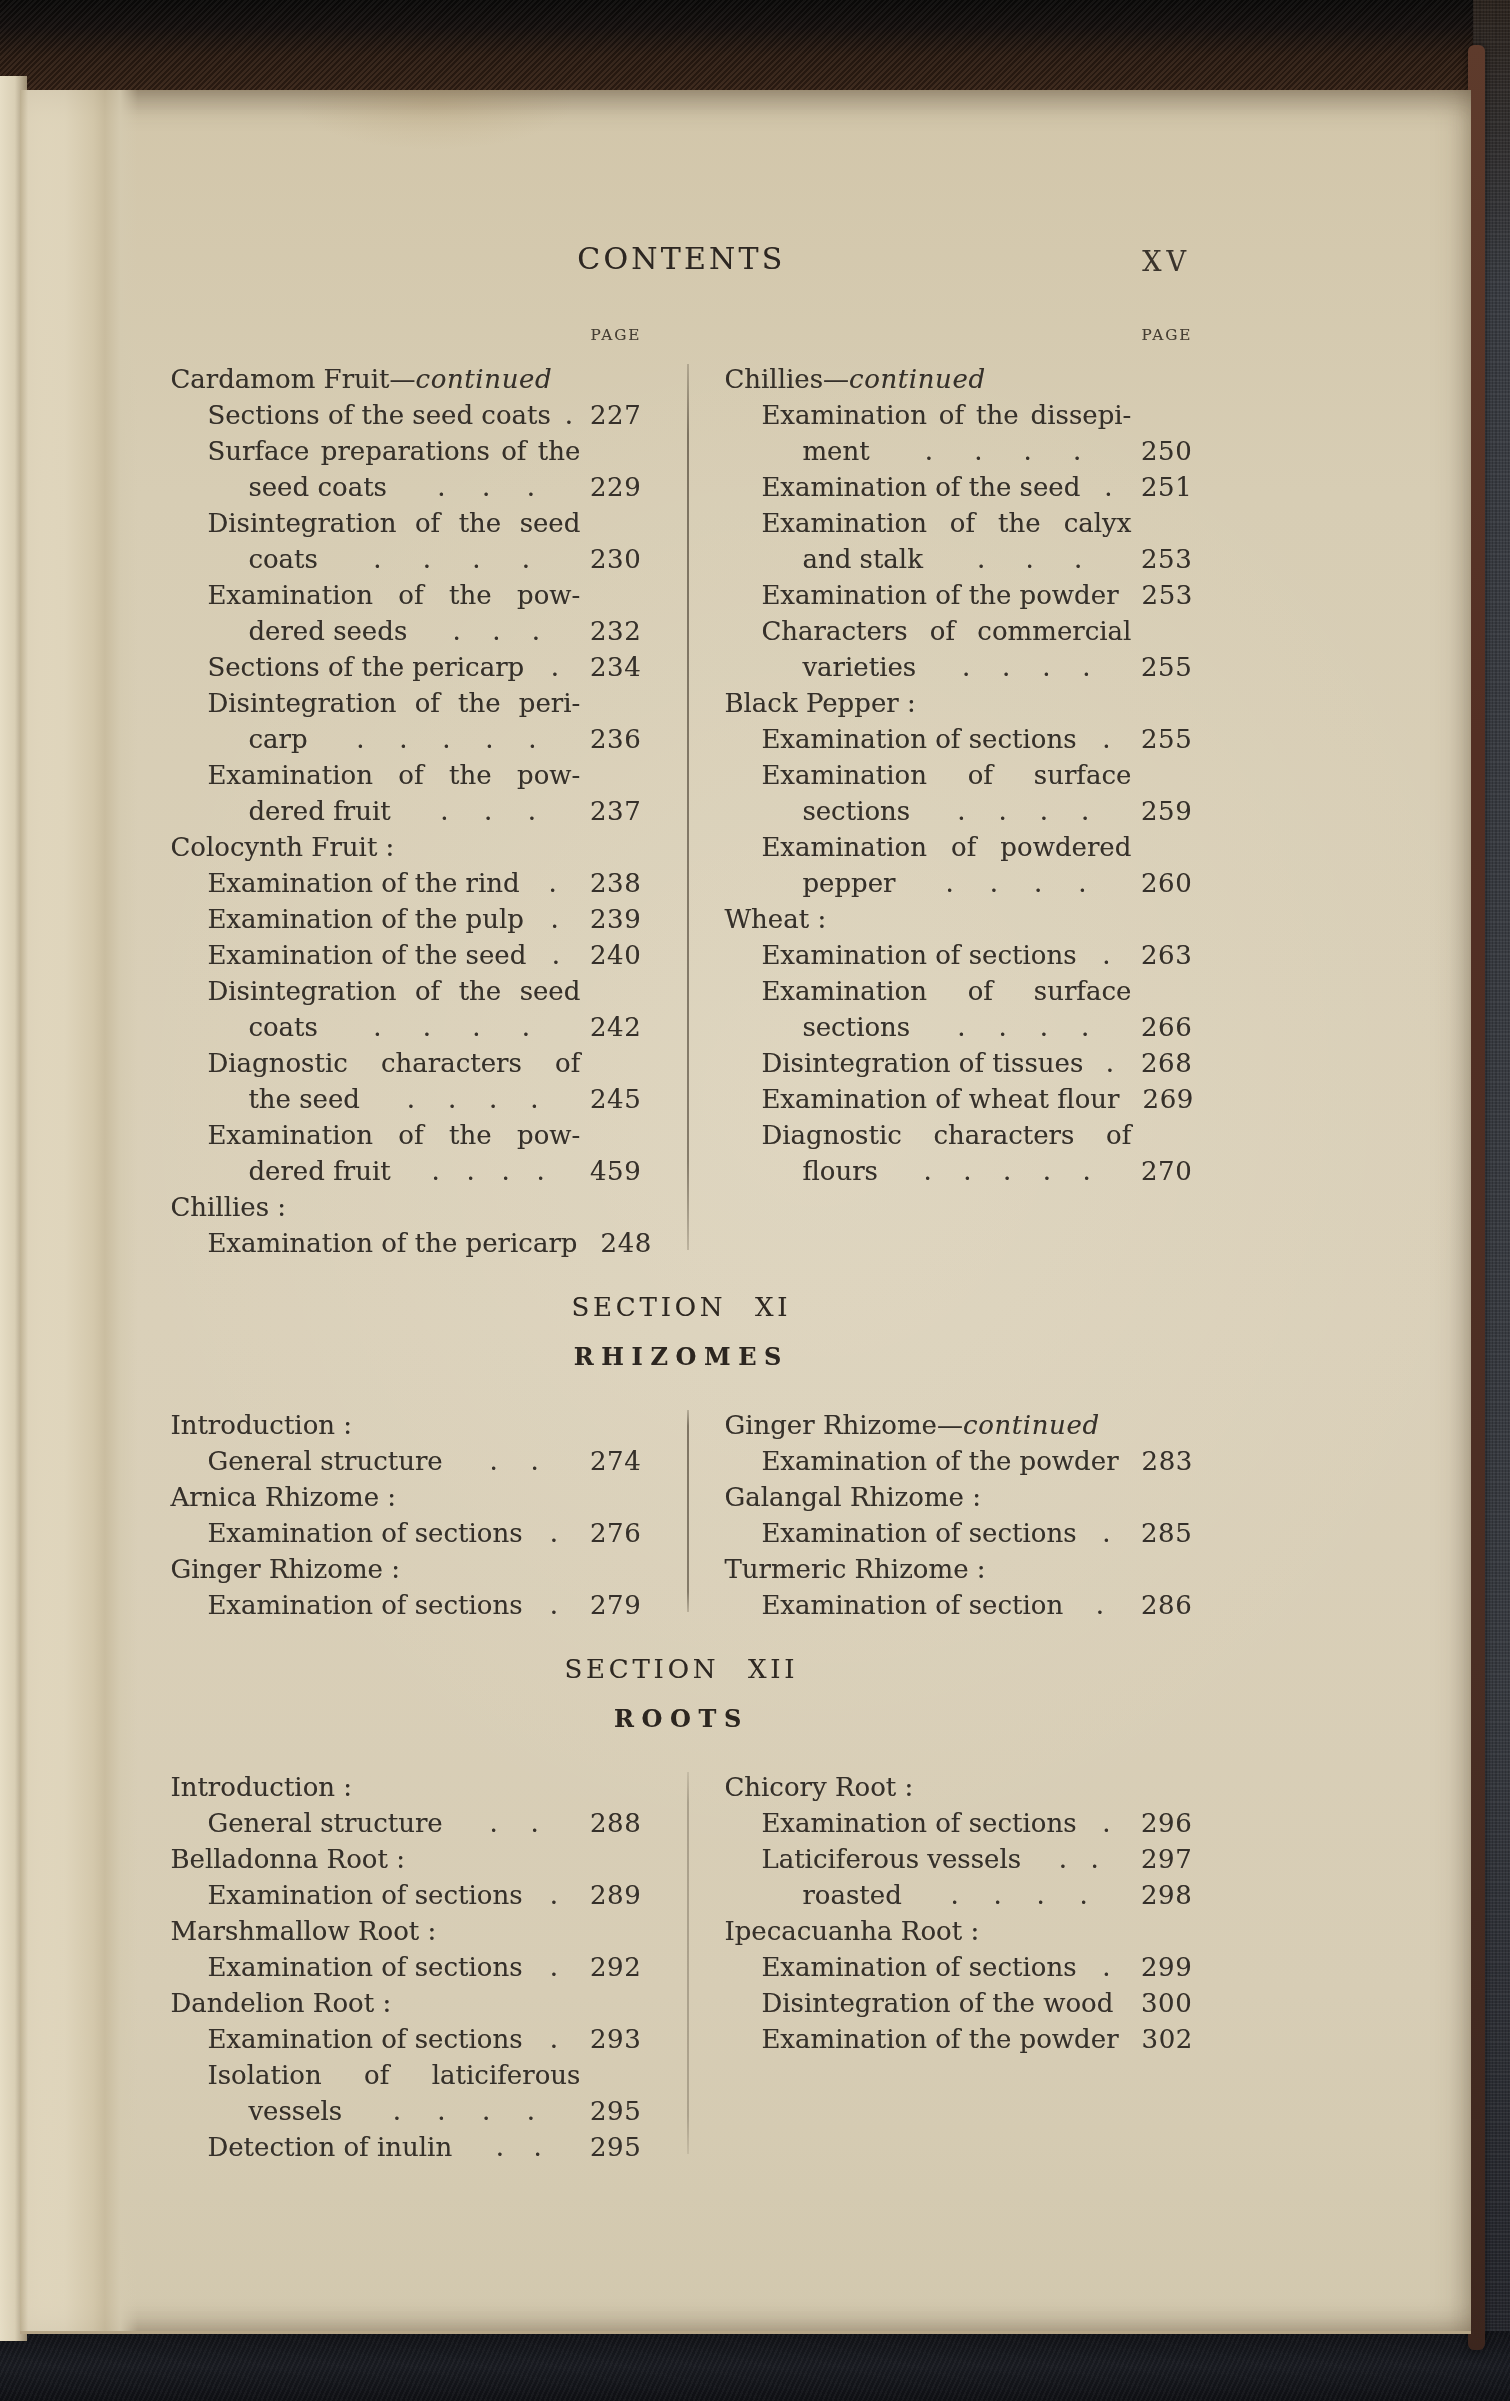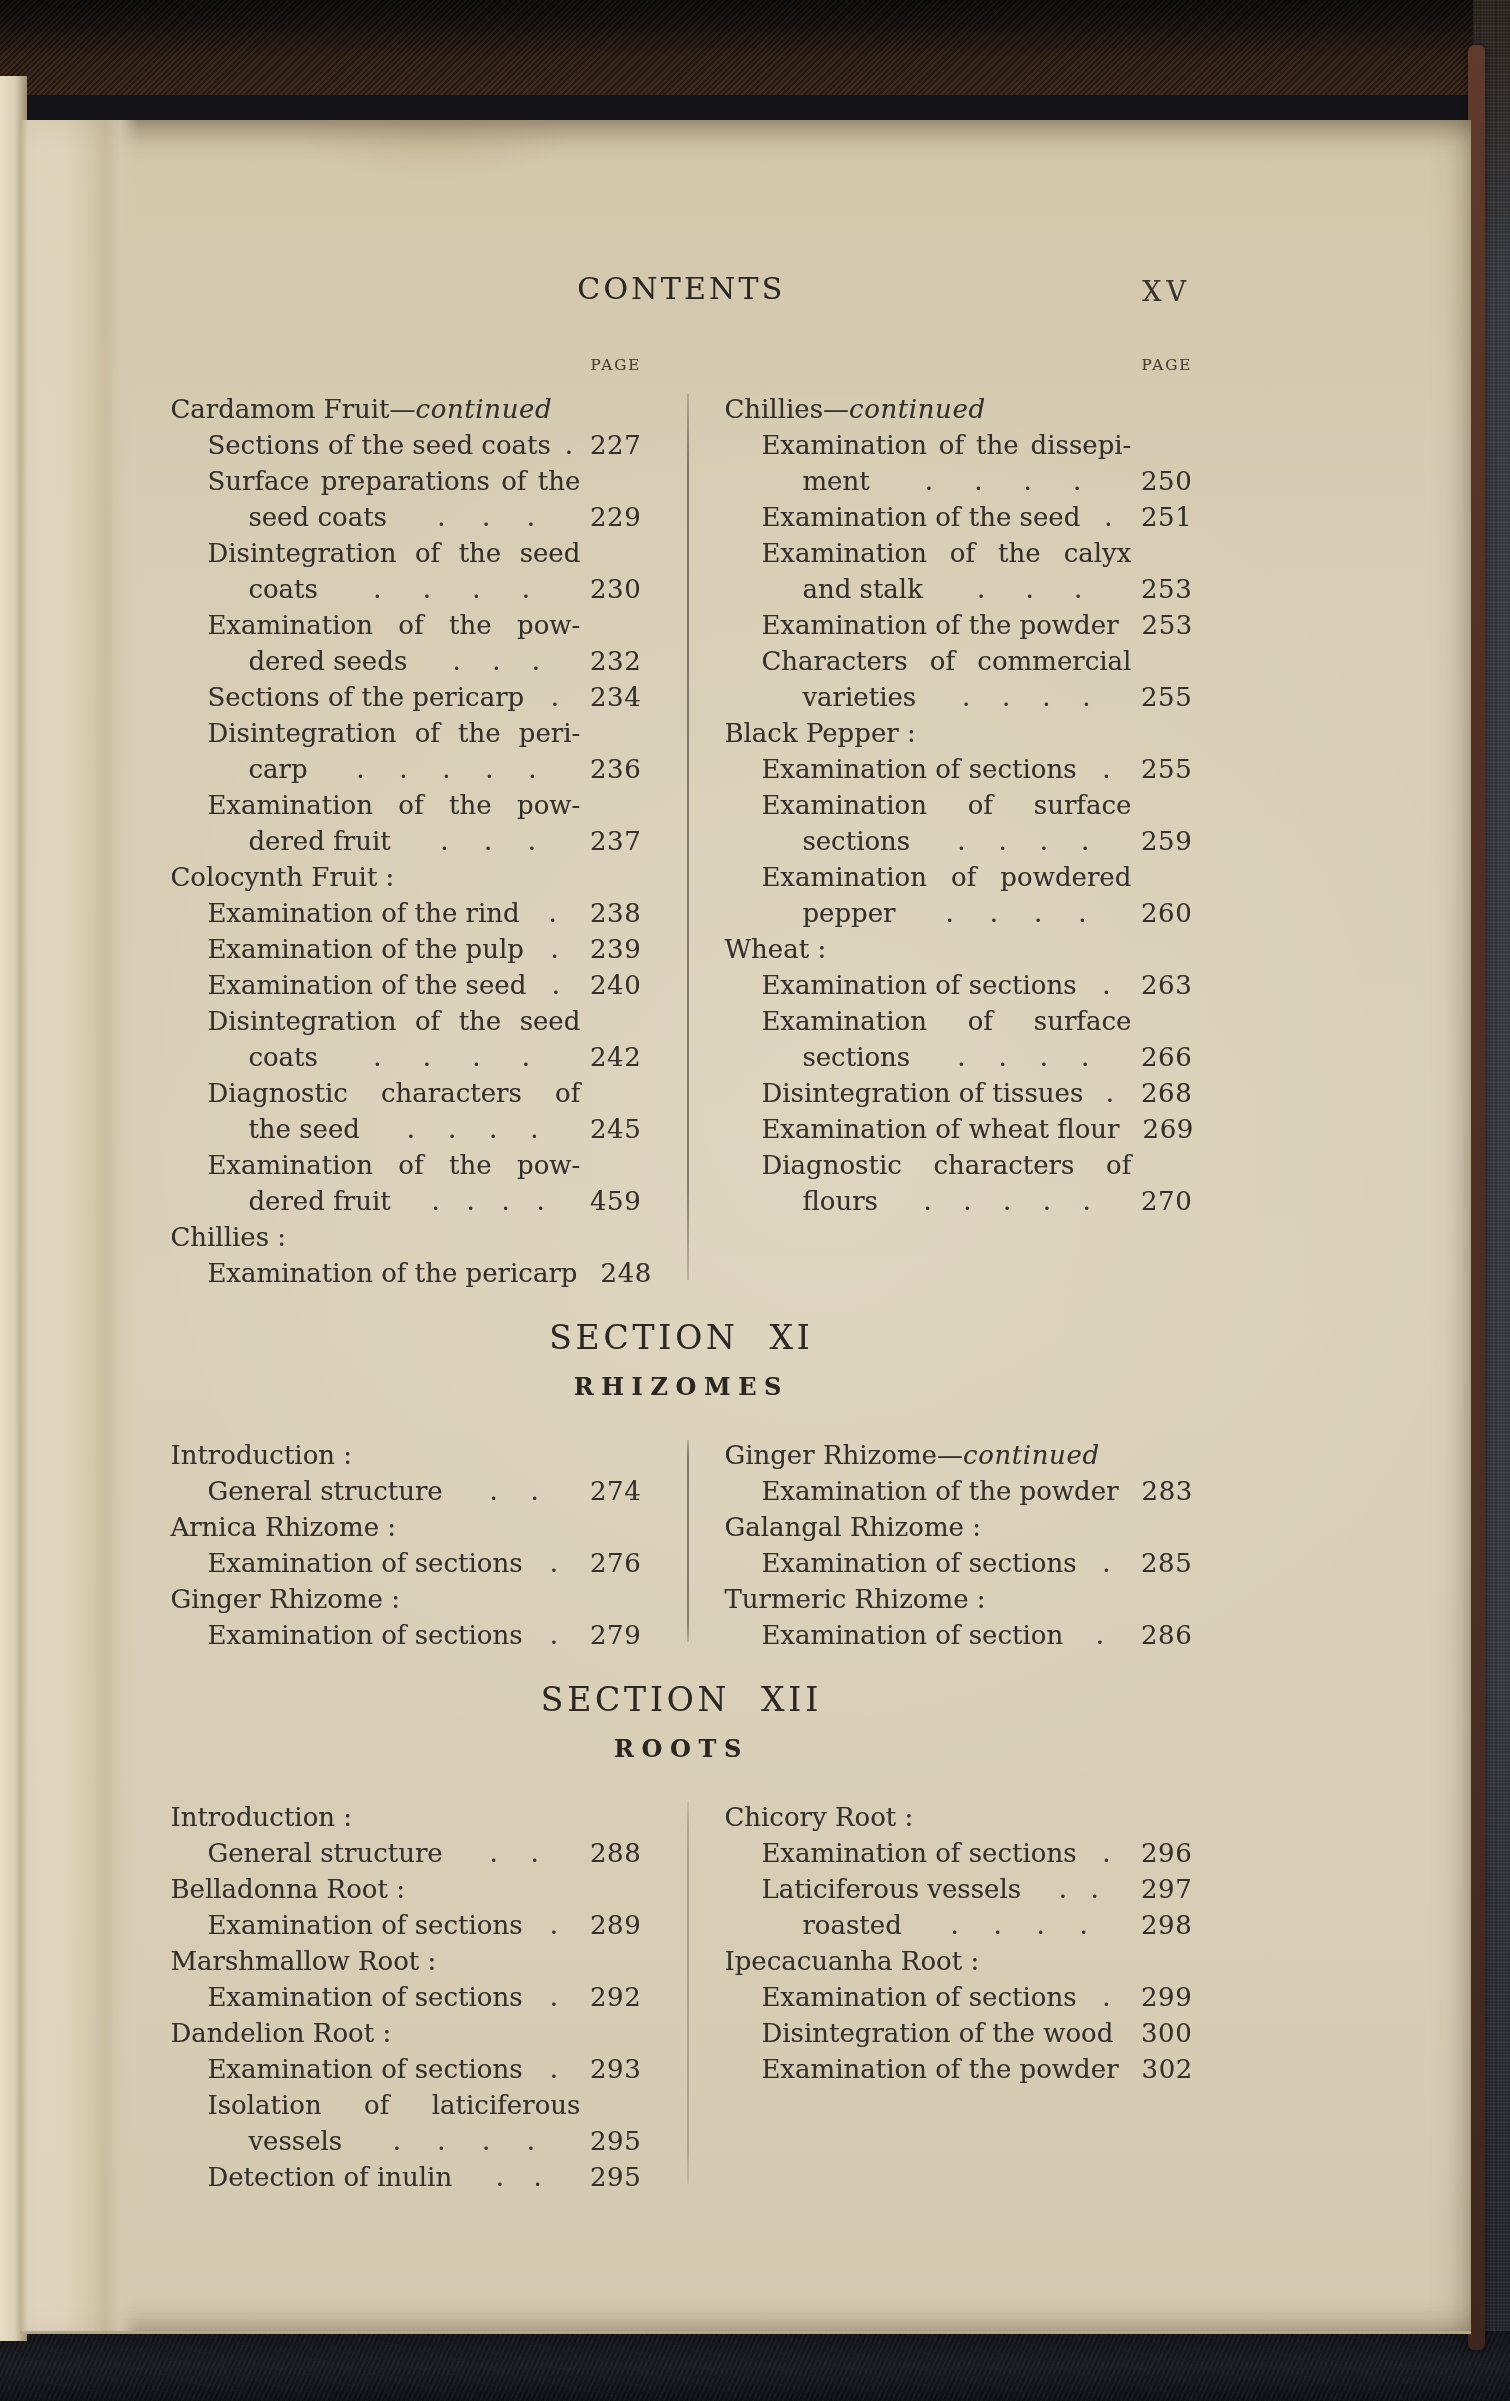--- a/index.html
+++ b/index.html
@@ -44,21 +44,20 @@
     position:absolute;left:20.4px;right:39px;top:90px;bottom:67px;
     background:
       radial-gradient(ellipse 70% 50% at 55% 45%, rgba(255,252,240,.14), transparent 70%),
       linear-gradient(180deg,#d2c6aa 0%,#d7cdb4 18%,#dad0b9 55%,#d7cdb5 85%,#d2c8ae 100%);
     box-shadow:
       inset 18px 0 35px -14px rgba(92,72,50,.38),
       inset -16.5px 0 32px -11.5px rgba(92,72,50,.34),
       inset 0 21.6px 31px -14px rgba(60,45,30,.42),
       inset 0 -16.5px 27px -12.7px rgba(92,72,50,.30);
     border-bottom:3.2px solid #b5a587;
-    margin-top:30px;
   }
   .paper .curl{
     position:absolute;left:0;top:0;bottom:0;width:118px;pointer-events:none;
     background:linear-gradient(90deg,
       #c3b697 0%, #e3d9c0 7%, #e0d6bd 38%, #d3c7aa 62%,
       #c7ba9c 72%, #d4cab0 85%, rgba(215,205,180,0) 100%);
     opacity:.85;
   }
   .paper .stain{
     position:absolute;left:191px;top:0;width:446px;height:115px;pointer-events:none;
@@ -86,21 +85,21 @@
   .cols.first{margin-top:7.6px;}
   .col-left{width:471px;}
   .col-gap{width:83px;position:relative;}
   .col-right{width:468px;}
   .vrule{
     position:absolute;left:46px;top:3.8px;bottom:10.2px;width:1.9px;
     background:linear-gradient(180deg, rgba(70,60,46,.25), rgba(70,60,46,.62) 8%, rgba(70,60,46,.58) 90%, rgba(70,60,46,.22));
   }
   .vrule.faint{opacity:.5;}
   .section-title{
-    text-align:center;font-size:33px;line-height:37px;margin-top:28px;
+    text-align:center;font-size:26px;line-height:37px;margin-top:28px;
     letter-spacing:3.8px;word-spacing:16.5px;color:#2e2822;
   }
   .section-subtitle{
     text-align:center;font-size:24px;line-height:34px;margin-top:14px;
     letter-spacing:7.6px;color:#2c2620;font-weight:bold;
   }
   .cols.section-block{margin-top:33px;}
   
   .row{display:flex;align-items:baseline;height:36px;line-height:36px;}
   .row .t{white-space:nowrap;}

